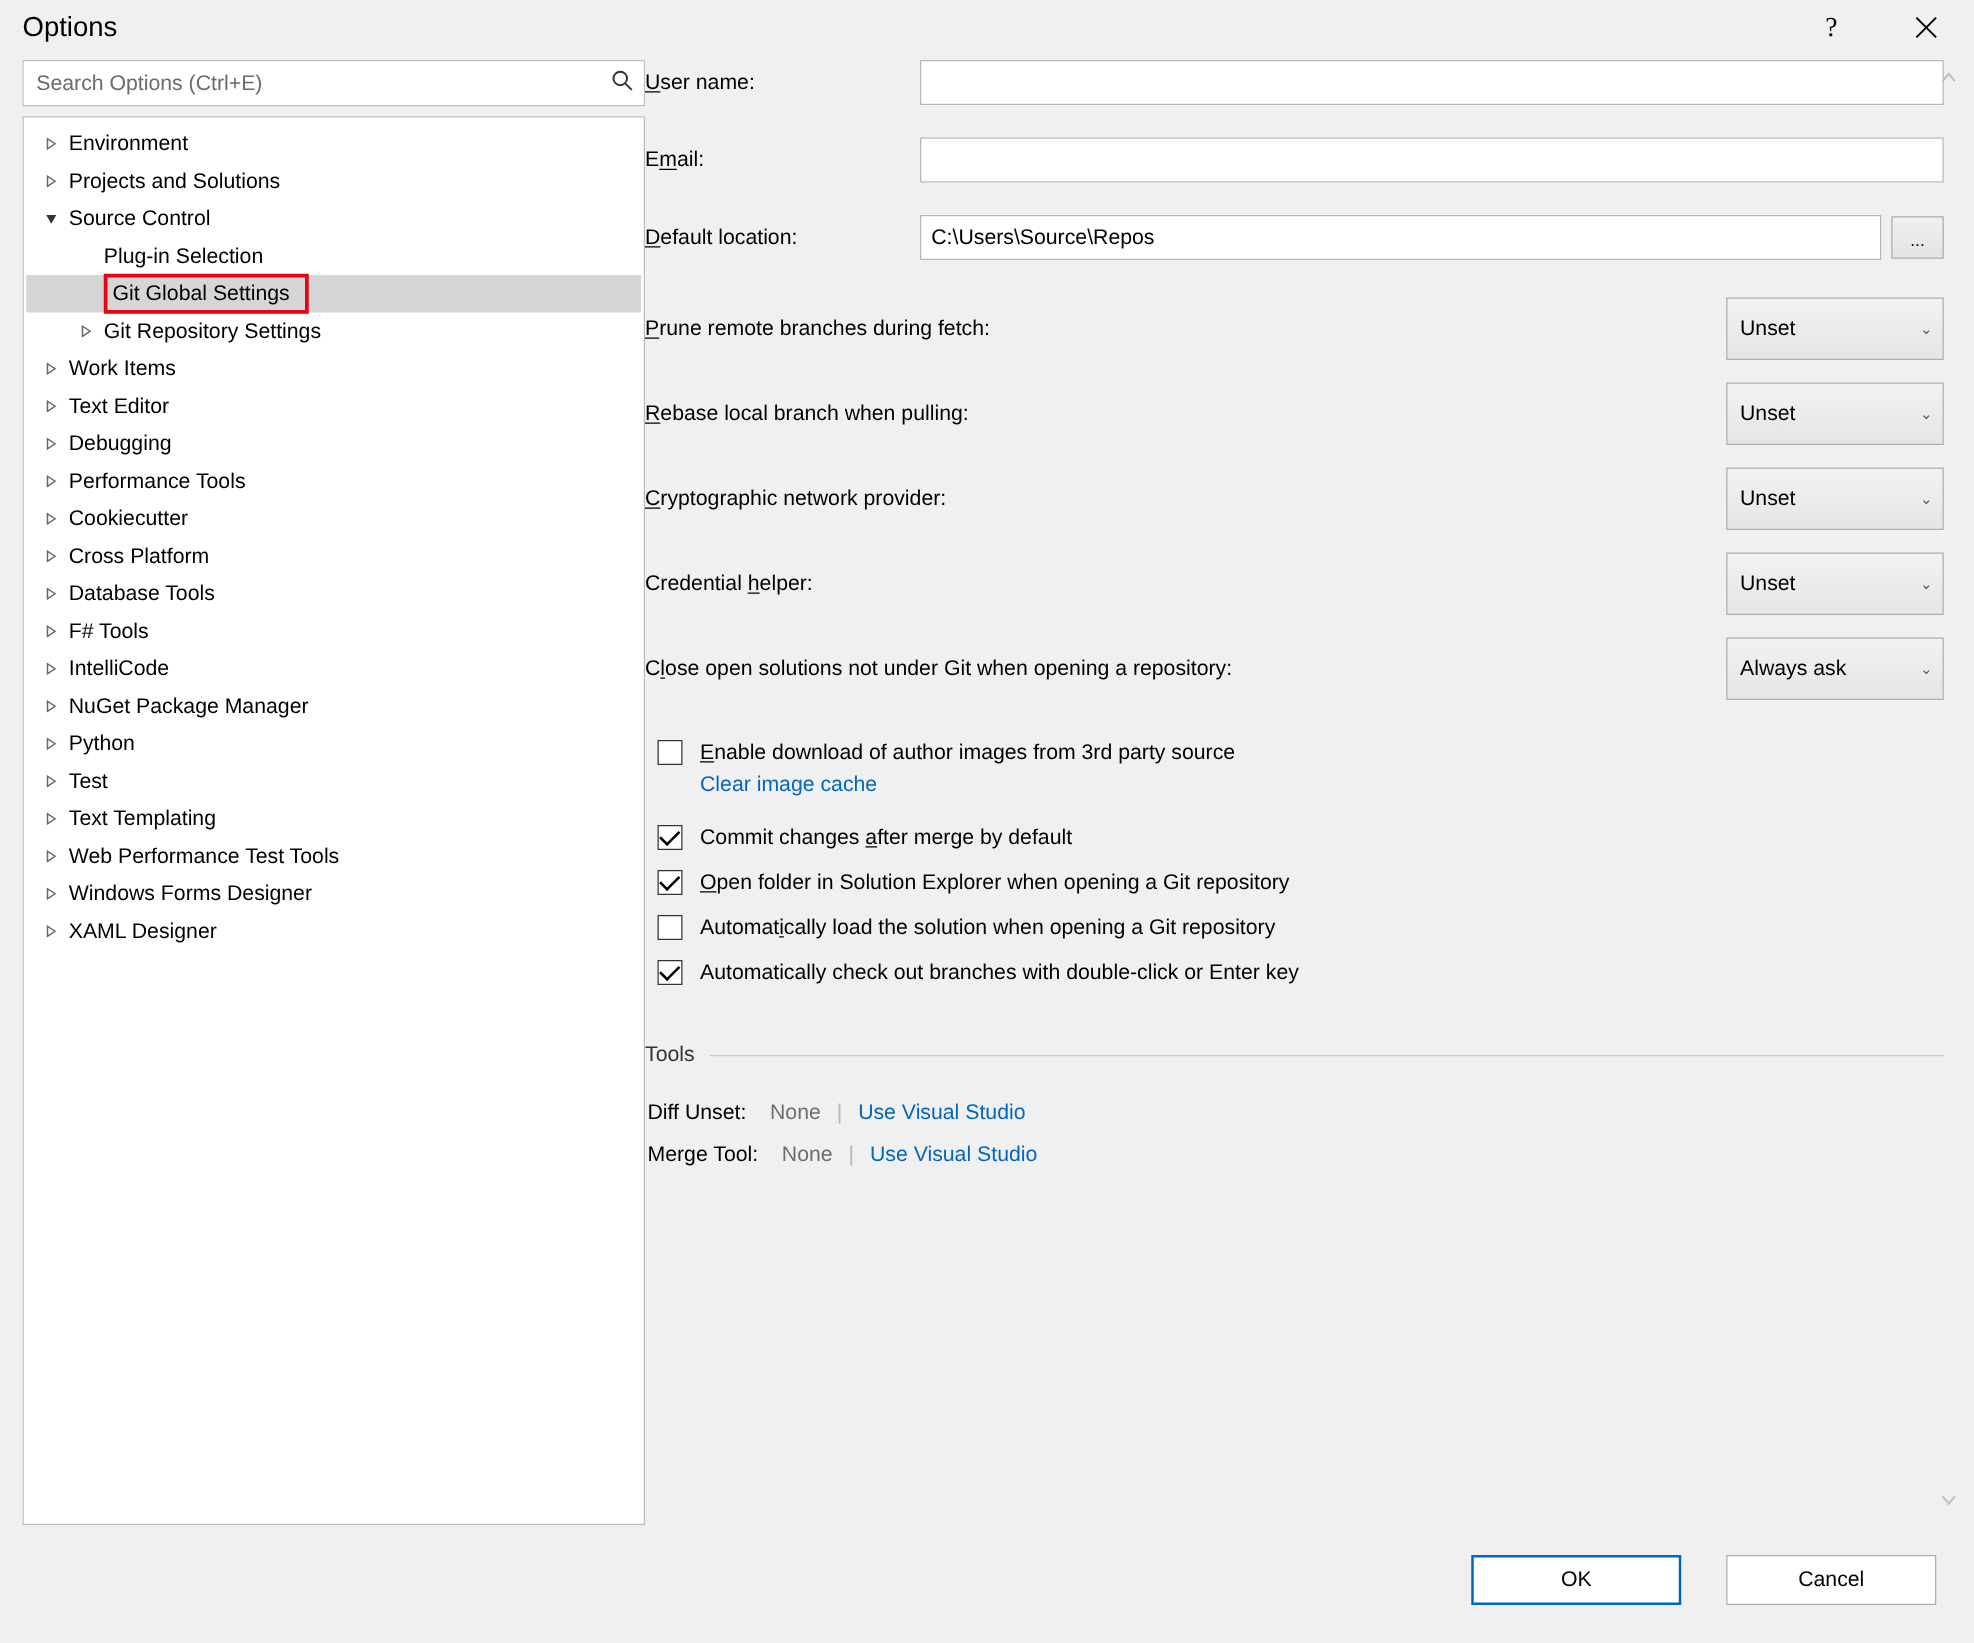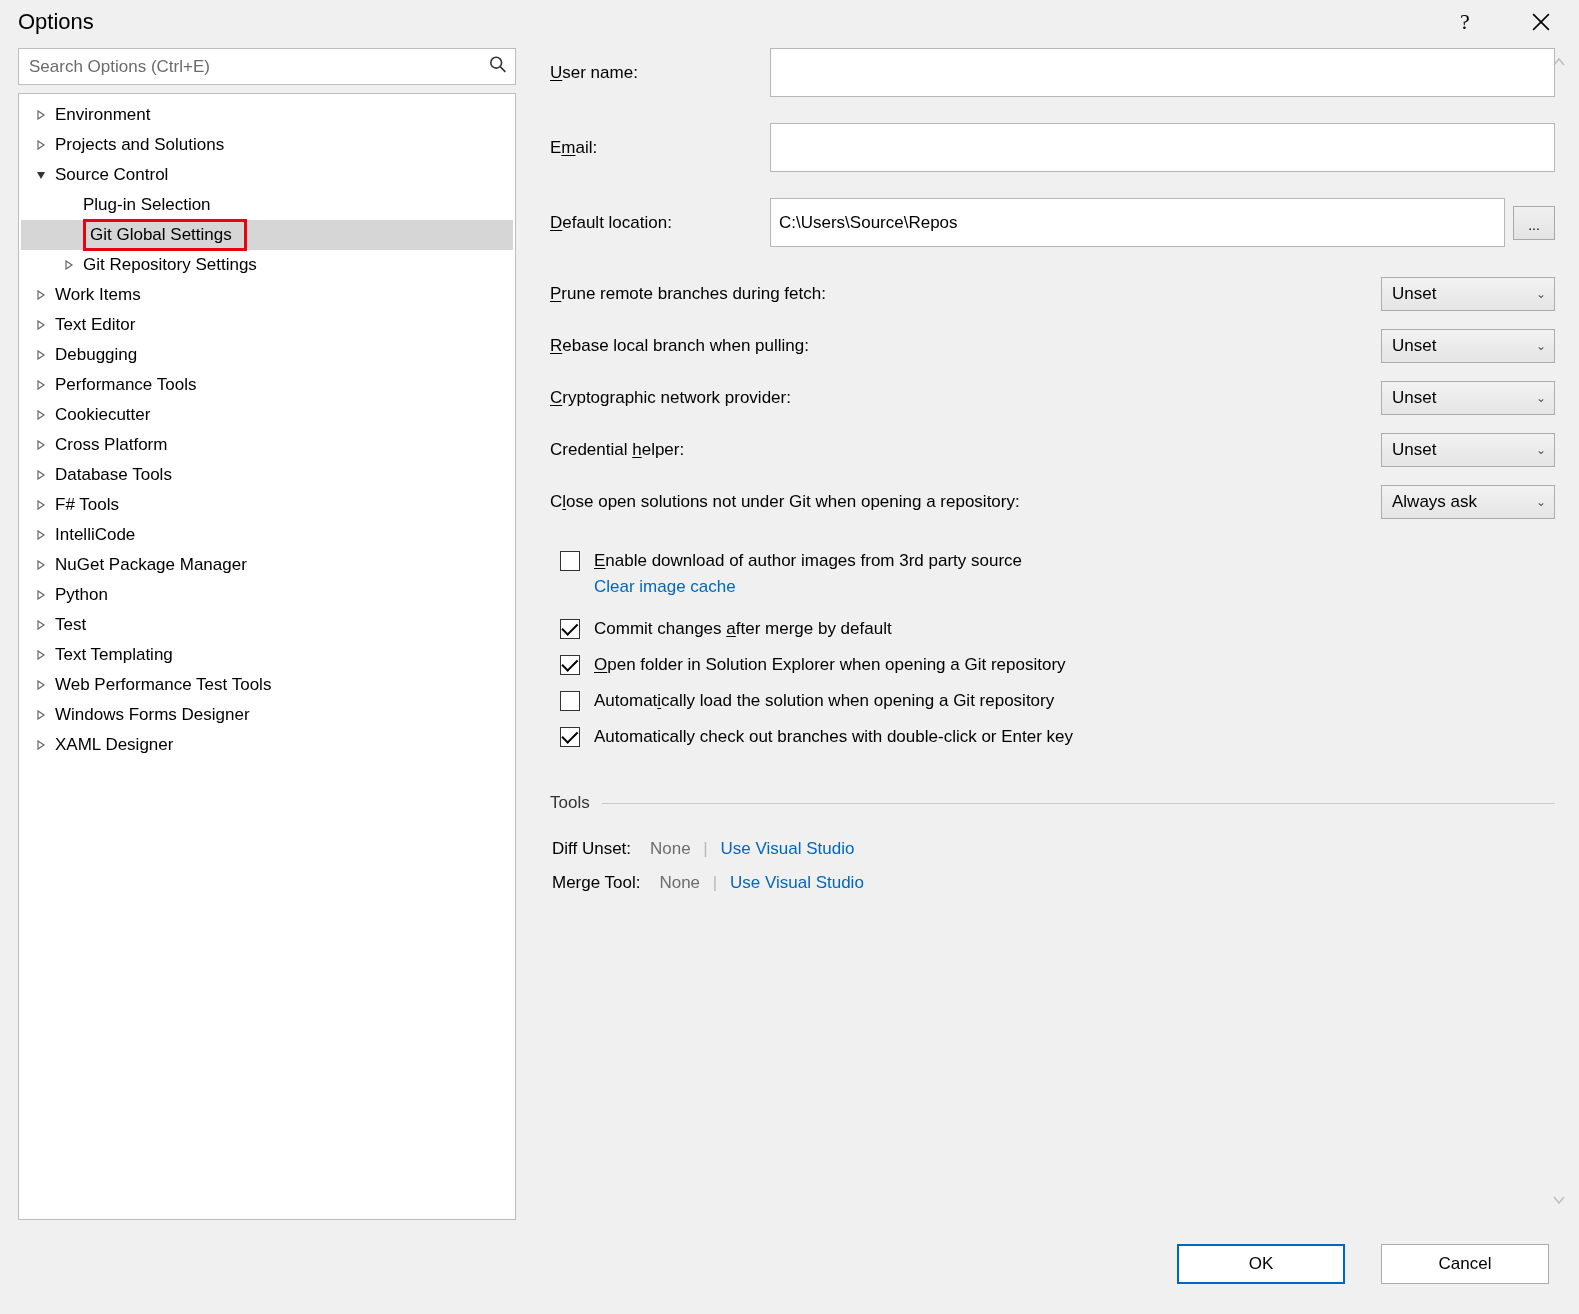--- a/index.html
+++ b/index.html
@@ -34,21 +34,20 @@
   font-size: 20px;
   cursor: default;
   user-select: none;
 }
 .titlebar .help-btn { font-family: Georgia, serif; font-size: 22px; margin-right: 36px;}
 .titlebar .close-btn svg { width: 18px; height: 18px; }
 .body {
   flex: 1;
   display: flex;
   padding: 0 18px 0 18px;
-  gap: 34px;
   min-height: 0;
 }
 .left-col { width: 498px; display: flex; flex-direction: column; }
 .search-wrap {
   position: relative;
   border: 1px solid #bdbdbd;
   background: #fff;
   height: 37px;
   margin-bottom: 8px;
 }
@@ -92,38 +91,38 @@
 .highlight {
   border: 3px solid #e30512; padding: 0 12px 0 4px; height: 32px;
   display: inline-flex; align-items: center;
 }
 .right-col { flex: 1; display: flex; flex-direction: column; padding-right: 6px; position: relative; }
 .right-scroll { position: absolute; right: -4px; top: 4px; }
 .right-scroll.bottom { top: auto; bottom: 10px; }
 .form-row { display: flex; align-items: center; margin-bottom: 26px; }
 .form-row .label { width: 220px; }
 .text-input {
-  flex: 1; height: 49px;
+  flex: 1; height: 36px;
   border: 1px solid #b7b7b7; background: #fff;
   font: inherit; padding: 0 8px;
 }
 .loc-row { display: flex; align-items: center; margin-bottom: 30px; }
 .loc-row .label { width: 220px; }
 .browse-btn {
   width: 42px; height: 34px; margin-left: 8px;
   background: linear-gradient(#f0f0f0,#e4e4e4);
   border: 1px solid #a9a9a9;
   display: flex; align-items: flex-end; justify-content: center;
   padding-bottom: 6px;
   font-size: 14px;
 }
 .opt-row { display: flex; align-items: center; margin-bottom: 18px; }
 .opt-row .label { flex: 1; }
 .dropdown {
-  width: 174px; height: 34px;
+  width: 174px; height: 50px;
   border: 1px solid #adadad;
   background: linear-gradient(#f2f2f2,#e5e5e5);
   display: flex; align-items: center;
   padding: 0 8px 0 10px;
   position: relative;
   user-select: none;
 }
 .dropdown .dd-text { flex: 1; }
 .dropdown .dd-arrow { color: #555; font-size: 12px; }
 .section-gap { height: 14px; }

